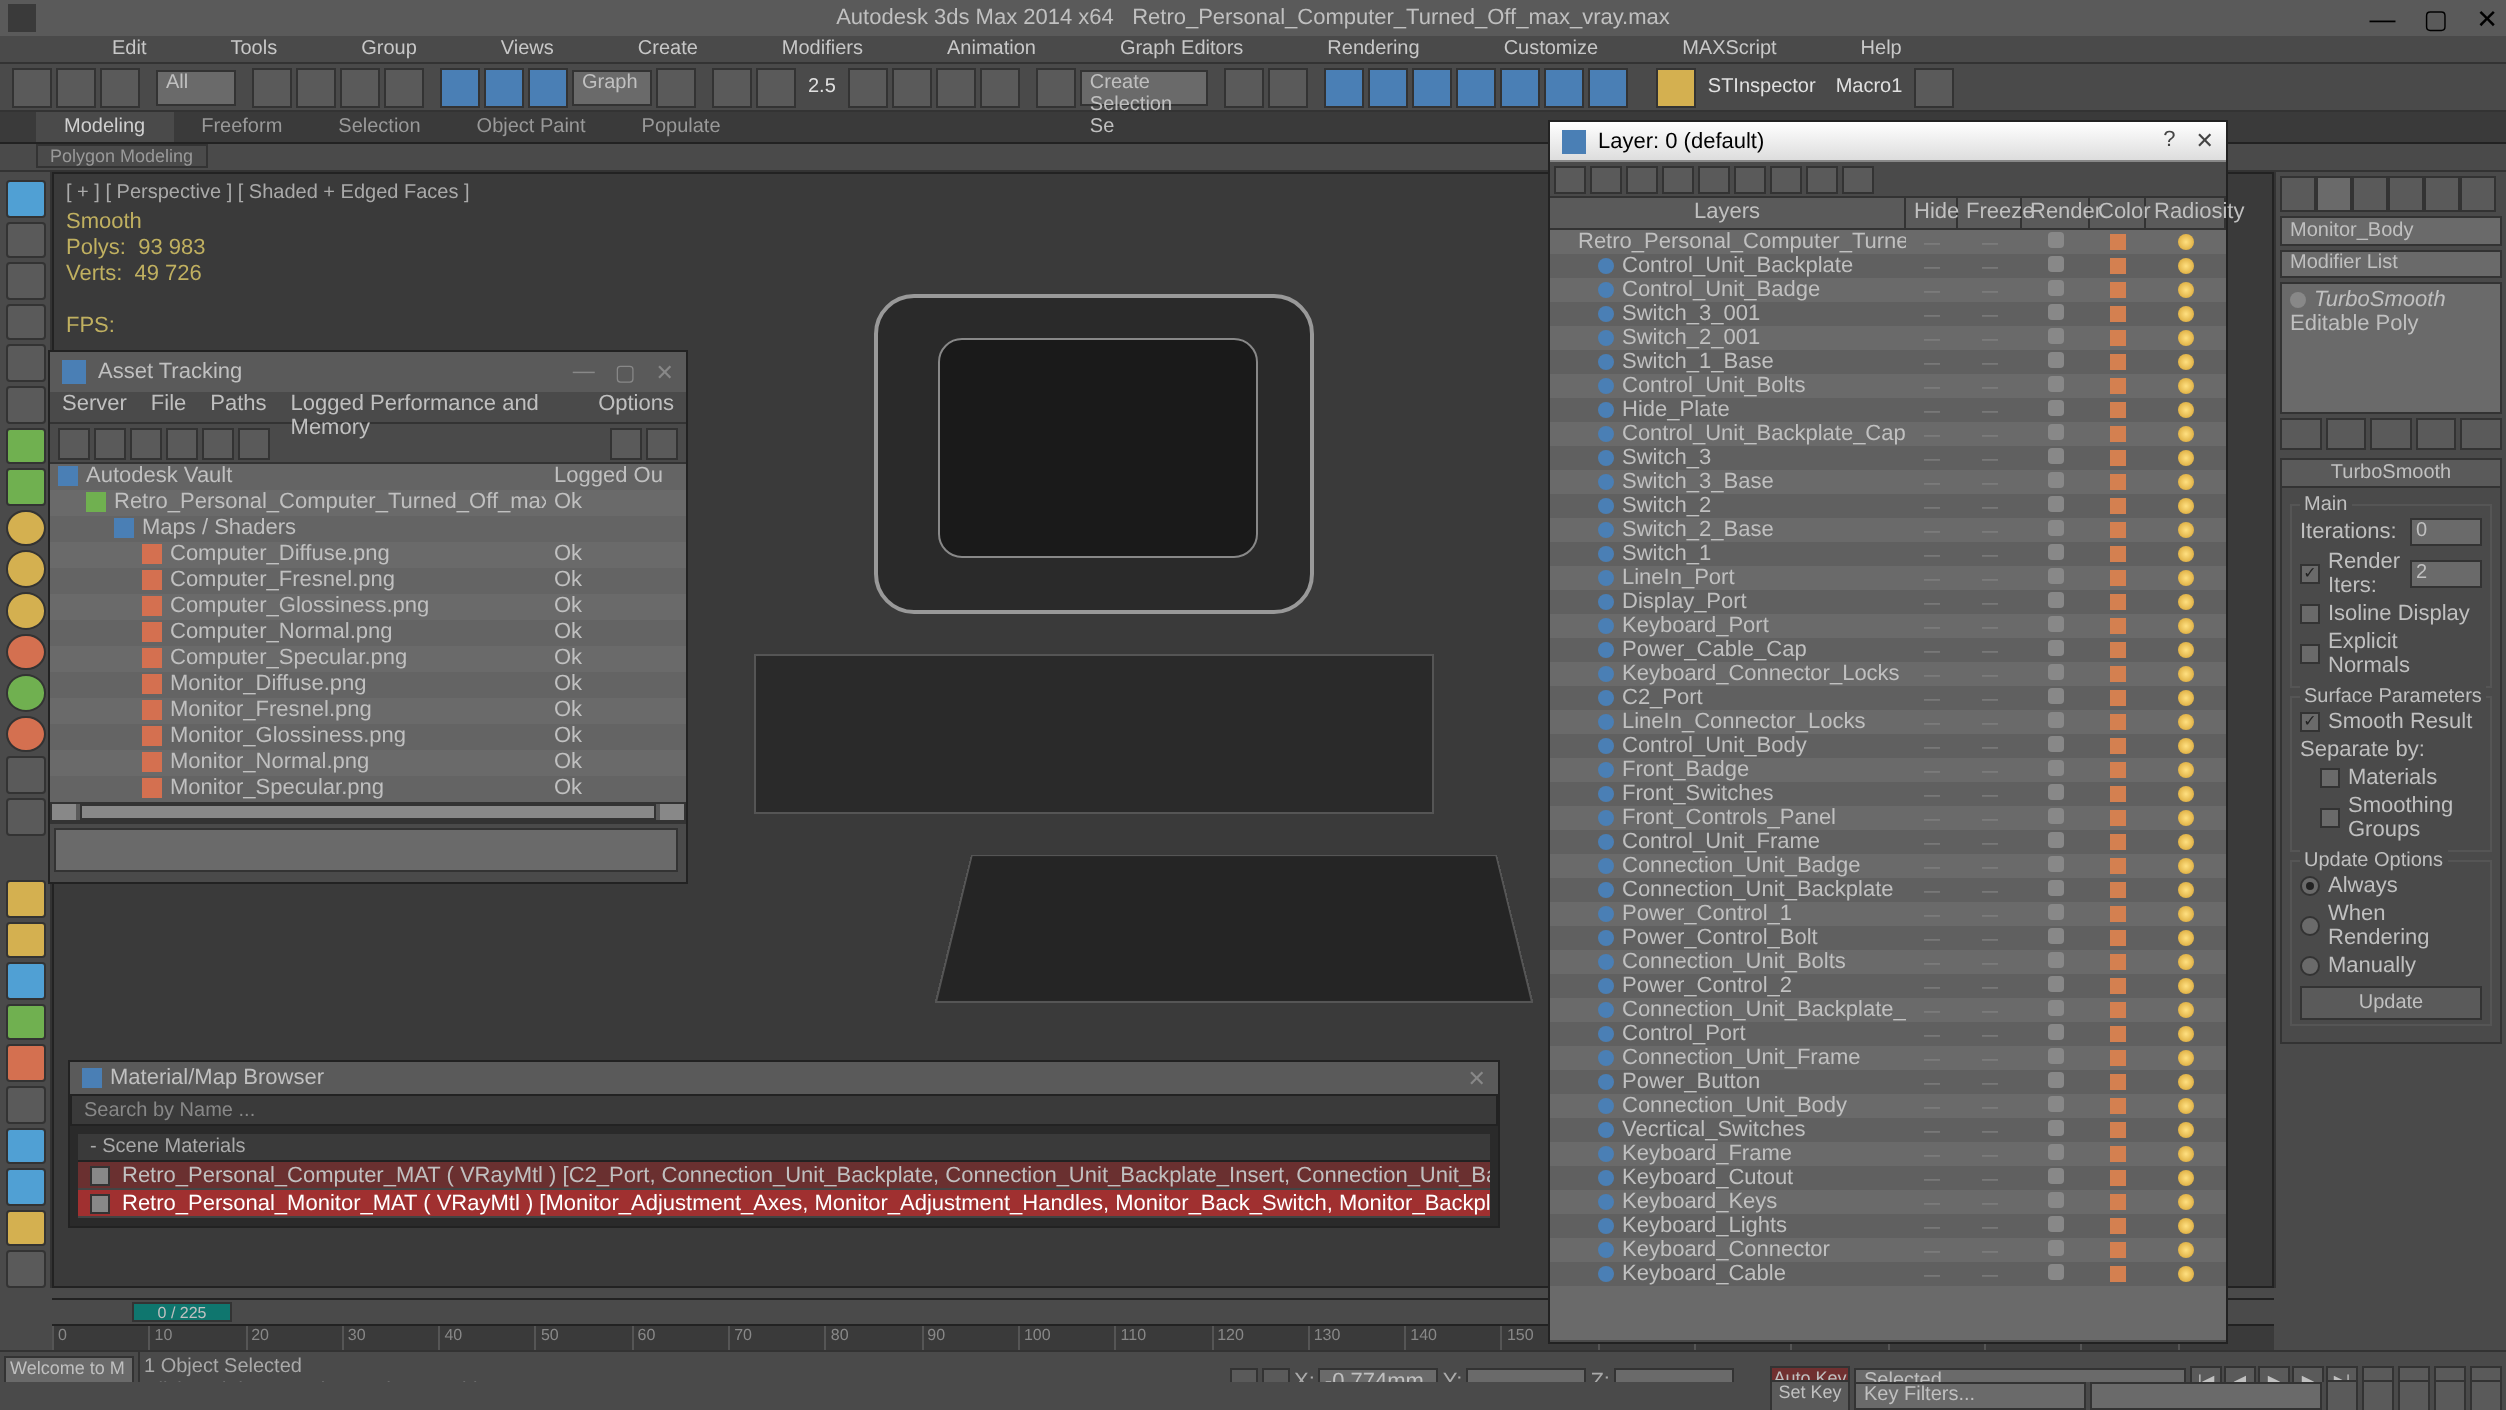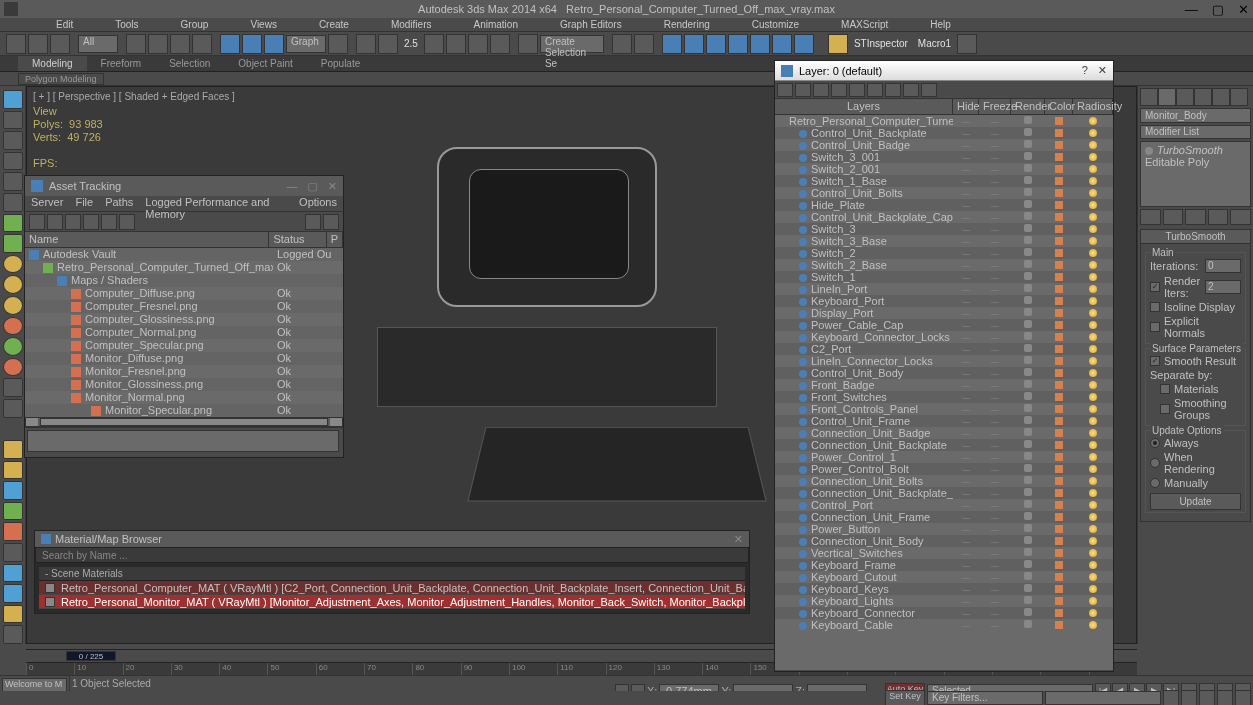--- a/index.html
+++ b/index.html
@@ -134,21 +134,21 @@
 .layer-row:nth-child(even) { background: #606060; }
 .layer-row .name { flex: 1; padding-left: 4px; overflow: hidden; white-space: nowrap; }
 .layer-row .obj-icon { display: inline-block; width: 8px; height: 8px; background: #4a7fb5; border-radius: 50%; margin-right: 4px; vertical-align: middle; }
 .layer-row .c1 { width: 22px; text-align: center; color: #888; font-size: 8px; }
 .layer-row .color-swatch { width: 8px; height: 8px; background: #d48050; margin: 0 auto; }
 .layer-row .bulb { width: 8px; height: 8px; background: radial-gradient(#ffe080, #d4a030); border-radius: 50%; margin: 0 auto; }
 
 
 .timeline-area { position: absolute; bottom: 30px; left: 26px; right: 116px; height: 26px; background: #3a3a3a; border-top: 1px solid #222; }
 .time-slider { height: 12px; background: #4a4a4a; position: relative; }
-.time-slider .handle { position: absolute; left: 40px; width: 50px; height: 10px; background: #0f172a; border: 1px solid #333; font-size: 8px; text-align: center; top: 1px; }
+.time-slider .handle { position: absolute; left: 40px; width: 50px; height: 10px; background: #0f766e; border: 1px solid #333; font-size: 8px; text-align: center; top: 1px; }
 .time-ruler { height: 14px; position: relative; background: #3a3a3a; border-top: 1px solid #222; display: flex; }
 .time-ruler .tick { flex: 1; border-left: 1px solid #555; font-size: 8px; color: #888; padding-left: 2px; }
 
 
 .statusbar { position: absolute; bottom: 0; left: 0; right: 0; height: 30px; background: #4a4a4a; border-top: 1px solid #333; display: flex; }
 .status-left { width: 70px; border-right: 1px solid #333; padding: 2px; }
 .status-left .box { background: #6a6a6a; border: 1px solid #333; height: 14px; font-size: 9px; padding: 0 2px; }
 .status-mid { flex: 1; padding: 2px; }
 .status-mid .sel { font-size: 10px; color: #aaa; height: 12px; }
 .status-mid .prompt { font-size: 10px; color: #888; }
@@ -277,21 +277,21 @@
     <div class="lt-icon"></div>
     <div class="lt-icon c2"></div>
     <div class="lt-icon c2"></div>
     <div class="lt-icon c4"></div>
     <div class="lt-icon"></div>
   </div>
 
   <div class="viewport">
     <div class="viewport-label">[ + ] [ Perspective ] [ Shaded + Edged Faces ]</div>
     <div class="viewport-stats">
-      <div>View</div>
+      <div>Smooth</div>
       <div><span>Polys:</span>&nbsp;&nbsp;<span>93 983</span></div>
       <div><span>Verts:</span>&nbsp;&nbsp;<span>49 726</span></div>
       <div>&nbsp;</div>
       <div>FPS:</div>
     </div>
     <div class="viewport-render">
       <div class="comp-monitor">
         <div class="comp-screen"></div>
       </div>
       <div class="comp-base"></div>
@@ -404,25 +404,20 @@
     <div class="ti"></div>
     <div class="ti"></div>
     <div class="ti"></div>
     <div class="ti"></div>
     <div class="ti"></div>
     <div class="ti"></div>
     <div class="spacer"></div>
     <div class="ti"></div>
     <div class="ti"></div>
   </div>
-  <div class="dlg-headers">
-    <div class="col" style="width:248px">Name</div>
-    <div class="col" style="width:58px">Status</div>
-    <div class="col" style="flex:1">P</div>
-  </div>
   <div class="dlg-rows" id="asset-rows">
       <div class="dlg-row">
         <div class="cell" style="width: 248px; padding-left: 4px;"><span class="tree-icon b"></span>Autodesk Vault</div>
         <div class="cell" style="width: 58px;">Logged Out …</div>
       </div>
       <div class="dlg-row">
         <div class="cell" style="width: 248px; padding-left: 18px;"><span class="tree-icon g"></span>Retro_Personal_Computer_Turned_Off_max_vray.max</div>
         <div class="cell" style="width: 58px;">Ok</div>
       </div>
       <div class="dlg-row">
@@ -459,21 +454,21 @@
       </div>
       <div class="dlg-row">
         <div class="cell" style="width: 248px; padding-left: 46px;"><span class="tree-icon "></span>Monitor_Glossiness.png</div>
         <div class="cell" style="width: 58px;">Ok</div>
       </div>
       <div class="dlg-row">
         <div class="cell" style="width: 248px; padding-left: 46px;"><span class="tree-icon "></span>Monitor_Normal.png</div>
         <div class="cell" style="width: 58px;">Ok</div>
       </div>
       <div class="dlg-row">
-        <div class="cell" style="width: 248px; padding-left: 66px;"><span class="tree-icon "></span>Monitor_Specular.png</div>
+        <div class="cell" style="width: 248px; padding-left: 46px;"><span class="tree-icon "></span>Monitor_Specular.png</div>
         <div class="cell" style="width: 58px;">Ok</div>
       </div>
     </div>
   <div class="dlg-scroll">
     <div class="arr" style="left:0"></div>
       <div class="thumb"></div>
       <div class="arr" style="right:0"></div>
   </div>
   <div class="dlg-prompt">
       <div class="dlg-prompt-input"></div>
@@ -703,44 +698,44 @@
         <div class="c1" style="width: 32px;">—</div>
         <div class="c1" style="width: 34px;"><span style="display: inline-block; width: 8px; height: 8px; background: rgb(136, 136, 136); border-radius: 2px;"></span></div>
         <div class="c1" style="width: 28px;">
           <div class="color-swatch"></div>
         </div>
         <div class="c1" style="width: 40px;">
           <div class="bulb"></div>
         </div>
       </div>
       <div class="layer-row">
+        <div class="name" style="padding-left: 24px;"><span class="obj-icon"></span>Display_Port</div>
+        <div class="c1" style="width: 26px;">—</div>
+        <div class="c1" style="width: 32px;">—</div>
+        <div class="c1" style="width: 34px;"><span style="display: inline-block; width: 8px; height: 8px; background: rgb(136, 136, 136); border-radius: 2px;"></span></div>
+        <div class="c1" style="width: 28px;">
+          <div class="color-swatch"></div>
+        </div>
+        <div class="c1" style="width: 40px;">
+          <div class="bulb"></div>
+        </div>
+      </div>
+      <div class="layer-row">
         <div class="name" style="padding-left: 24px;"><span class="obj-icon"></span>Keyboard_Port</div>
         <div class="c1" style="width: 26px;">—</div>
         <div class="c1" style="width: 32px;">—</div>
         <div class="c1" style="width: 34px;"><span style="display: inline-block; width: 8px; height: 8px; background: rgb(136, 136, 136); border-radius: 2px;"></span></div>
         <div class="c1" style="width: 28px;">
           <div class="color-swatch"></div>
         </div>
         <div class="c1" style="width: 40px;">
           <div class="bulb"></div>
         </div>
       </div>
       <div class="layer-row">
-        <div class="name" style="padding-left: 24px;"><span class="obj-icon"></span>Display_Port</div>
-        <div class="c1" style="width: 26px;">—</div>
-        <div class="c1" style="width: 32px;">—</div>
-        <div class="c1" style="width: 34px;"><span style="display: inline-block; width: 8px; height: 8px; background: rgb(136, 136, 136); border-radius: 2px;"></span></div>
-        <div class="c1" style="width: 28px;">
-          <div class="color-swatch"></div>
-        </div>
-        <div class="c1" style="width: 40px;">
-          <div class="bulb"></div>
-        </div>
-      </div>
-      <div class="layer-row">
         <div class="name" style="padding-left: 24px;"><span class="obj-icon"></span>Power_Cable_Cap</div>
         <div class="c1" style="width: 26px;">—</div>
         <div class="c1" style="width: 32px;">—</div>
         <div class="c1" style="width: 34px;"><span style="display: inline-block; width: 8px; height: 8px; background: rgb(136, 136, 136); border-radius: 2px;"></span></div>
         <div class="c1" style="width: 28px;">
           <div class="color-swatch"></div>
         </div>
         <div class="c1" style="width: 40px;">
           <div class="bulb"></div>
         </div>
@@ -884,20 +879,32 @@
         <div class="c1" style="width: 34px;"><span style="display: inline-block; width: 8px; height: 8px; background: rgb(136, 136, 136); border-radius: 2px;"></span></div>
         <div class="c1" style="width: 28px;">
           <div class="color-swatch"></div>
         </div>
         <div class="c1" style="width: 40px;">
           <div class="bulb"></div>
         </div>
       </div>
       <div class="layer-row">
         <div class="name" style="padding-left: 24px;"><span class="obj-icon"></span>Connection_Unit_Bolts</div>
+        <div class="c1" style="width: 26px;">—</div>
+        <div class="c1" style="width: 32px;">—</div>
+        <div class="c1" style="width: 34px;"><span style="display: inline-block; width: 8px; height: 8px; background: rgb(136, 136, 136); border-radius: 2px;"></span></div>
+        <div class="c1" style="width: 28px;">
+          <div class="color-swatch"></div>
+        </div>
+        <div class="c1" style="width: 40px;">
+          <div class="bulb"></div>
+        </div>
+      </div>
+      <div class="layer-row">
+        <div class="name" style="padding-left: 24px;"><span class="obj-icon"></span>Power_Control_2</div>
         <div class="c1" style="width: 26px;">—</div>
         <div class="c1" style="width: 32px;">—</div>
         <div class="c1" style="width: 34px;"><span style="display: inline-block; width: 8px; height: 8px; background: rgb(136, 136, 136); border-radius: 2px;"></span></div>
         <div class="c1" style="width: 28px;">
           <div class="color-swatch"></div>
         </div>
         <div class="c1" style="width: 40px;">
           <div class="bulb"></div>
         </div>
       </div>

